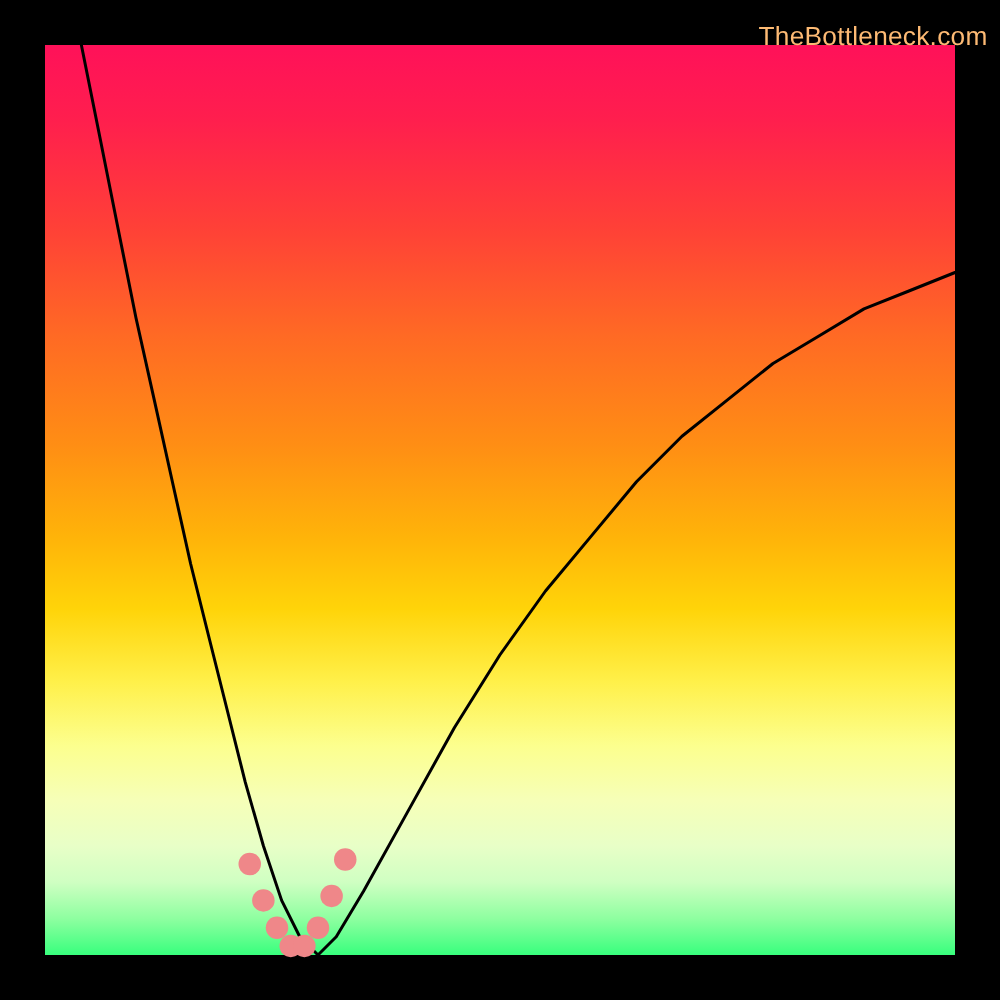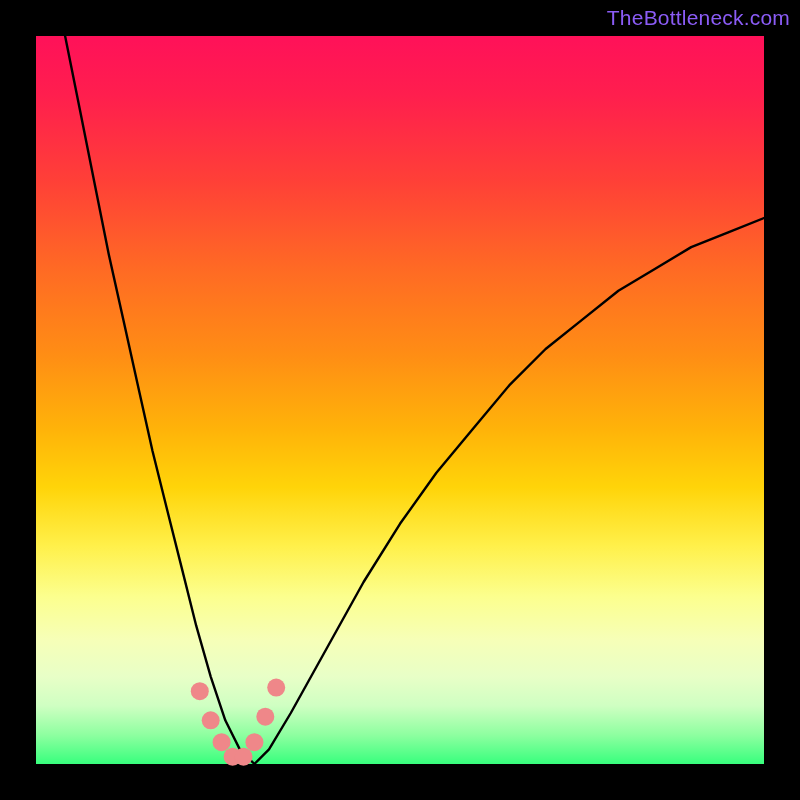--- a/index.html
+++ b/index.html
@@ -38,23 +38,23 @@
       #fcff8e 77%,
       #f6ffb8 83%,
       #e8ffc7 88%,
       #cfffc2 92%,
       #8effa0 96%,
       #38ff7d 100%
     );
   }
   .watermark {
     position: absolute;
-    top: 6px;
+    top: 18px;
     right: 10px;
-    color: #8b5cf6;
+    color: #fdba74;
     font-size: 21px;
     letter-spacing: 0.2px;
     font-weight: 500;
   }
   svg.curve {
     position: absolute;
     left: 0;
     top: 0;
     width: 728px;
     height: 728px;

